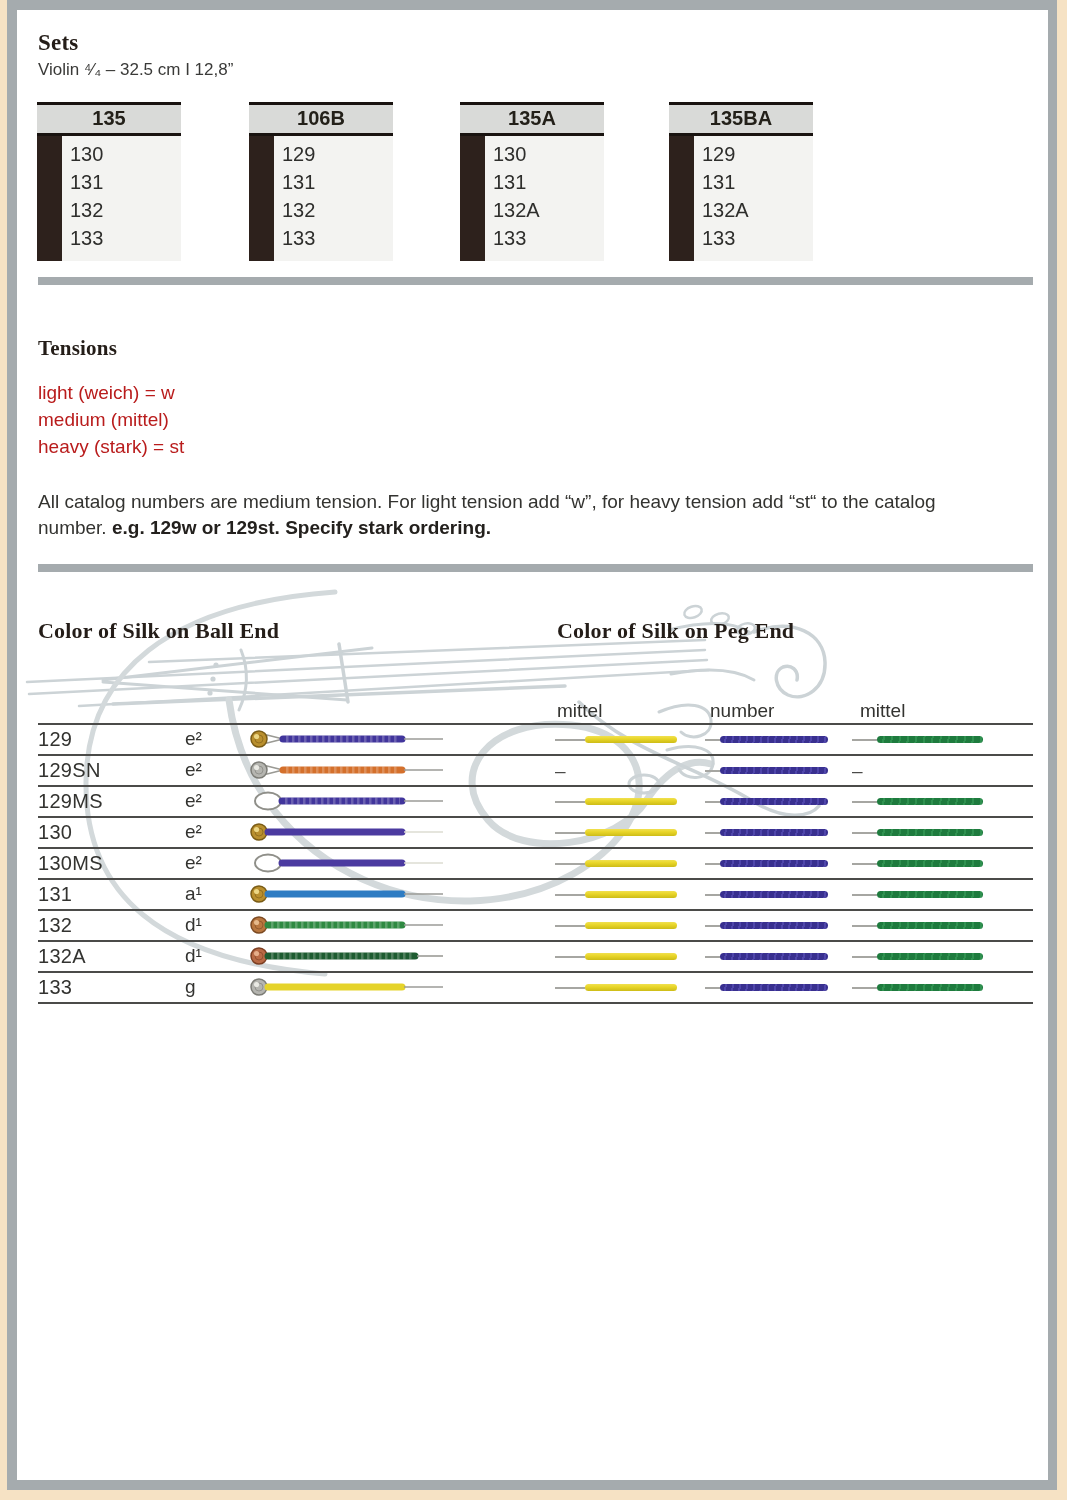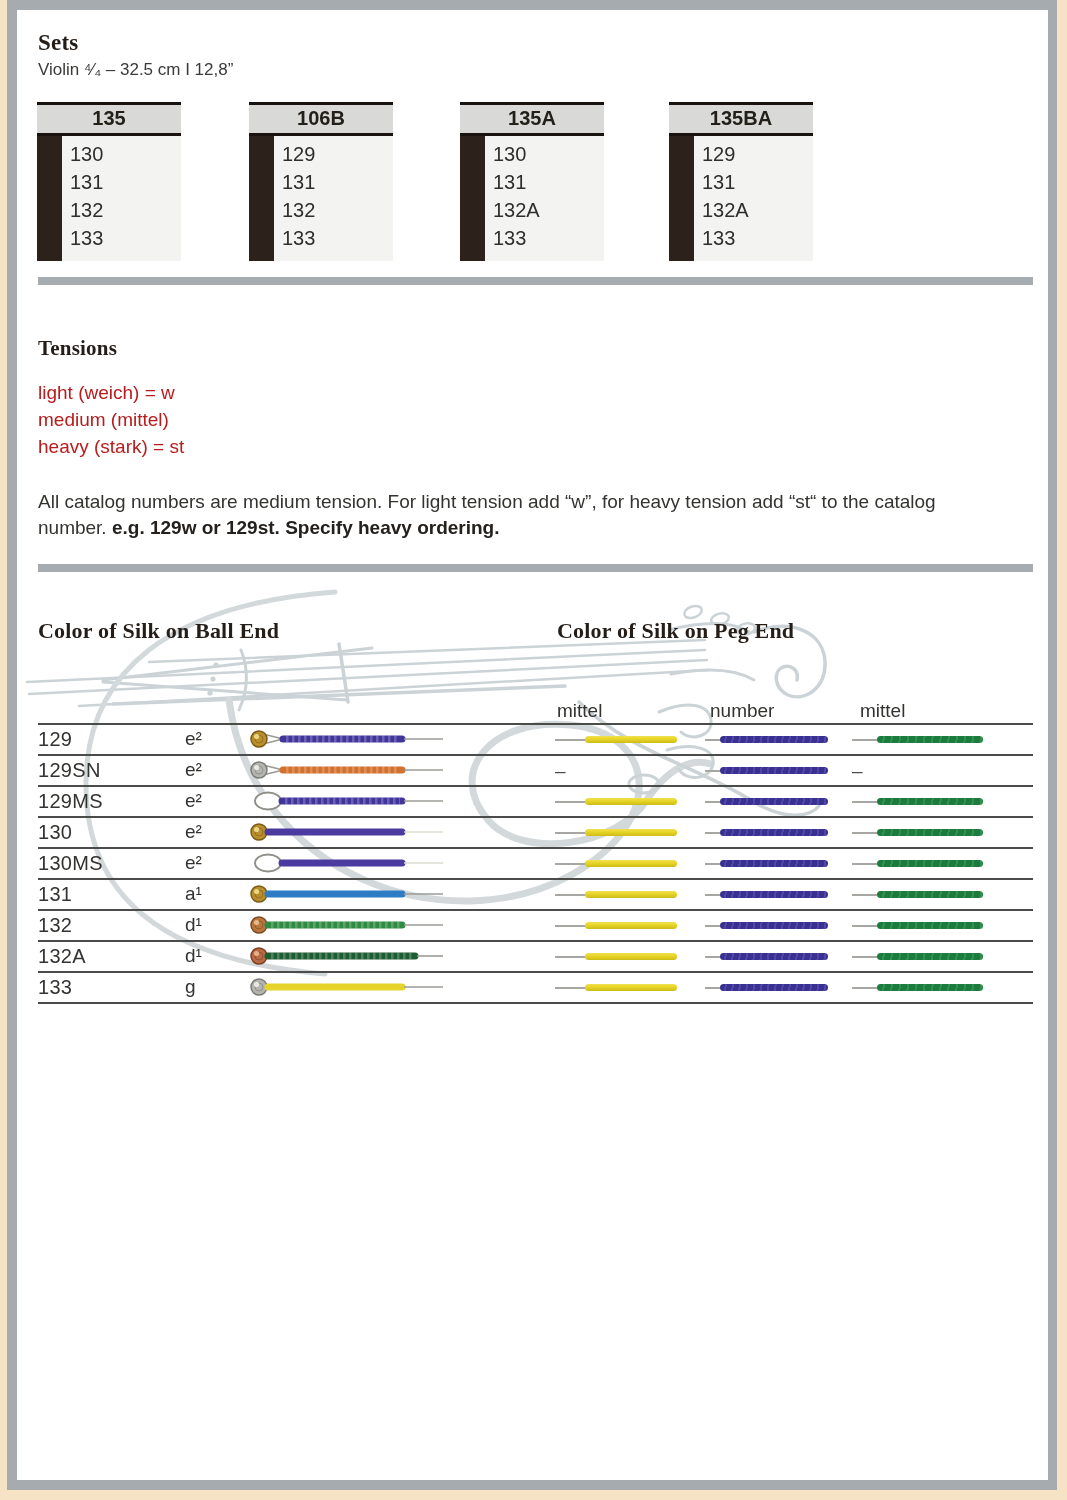--- a/index.html
+++ b/index.html
@@ -147,21 +147,21 @@
 
     <div class="divider" style="top:267px;"></div>
 
     <div class="serif-h" style="left:21px;top:326px;font-size:21px;text-align:right;">Tensions</div>
     <div class="tension-lines" id="tension-lines">
         <div>light (weich) = w</div>
         <div>medium (mittel)</div>
         <div>heavy (stark) = st</div>
       </div>
 
-    <p class="note" style="margin:0;"><span>All catalog numbers are medium tension. For light tension add “w”, for heavy tension add “st“ to the catalog number. </span><b>e.g. 129w or 129st. Specify heavy ordering.</b></p>
+    <p class="note" style="margin:0;"><span>All catalog numbers are medium tension. For light tension add “w”, for heavy tension add “st“ to the catalog number. </span><b>e.g. 129w or 129st. Specify stark ordering.</b></p>
 
     <div class="divider" style="top:554px;"></div>
 
     <div class="serif-h" style="left:21px;top:608px;font-size:22px;">Color of Silk on Ball End</div>
     <div class="serif-h" style="left:540px;top:608px;font-size:22px;">Color of Silk on Peg End</div>
 
     <span class="col-h" style="left:540px;">mittel</span>
     <span class="col-h" style="left:693px;">number</span>
     <span class="col-h" style="left:843px;">mittel</span>
 

